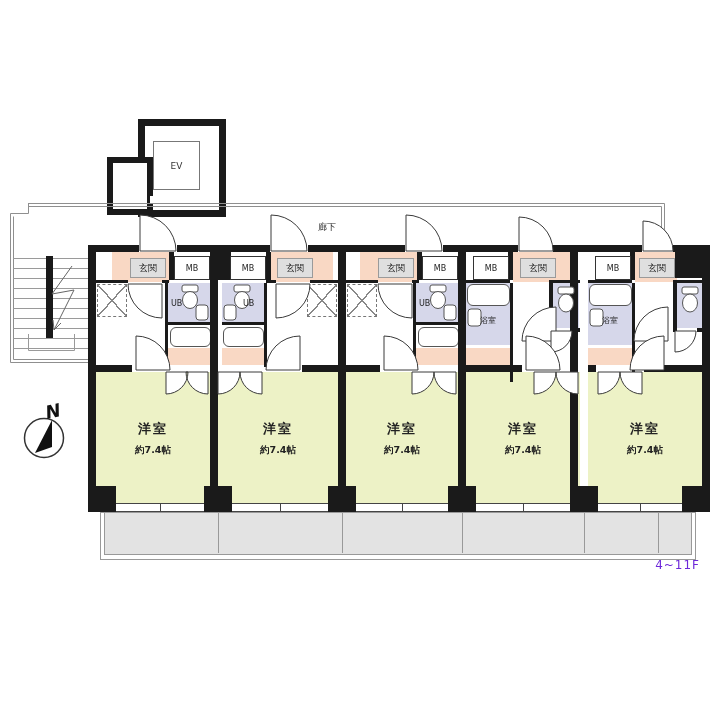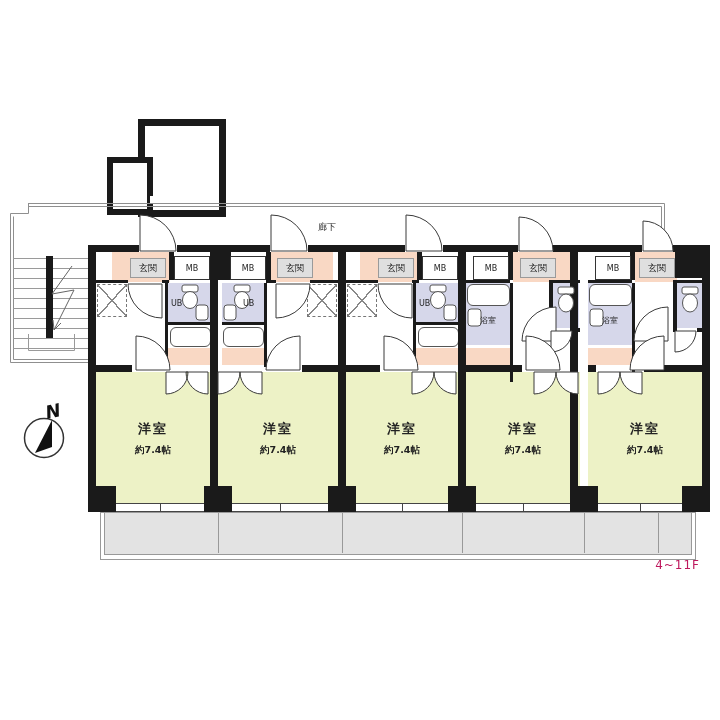--- a/index.html
+++ b/index.html
@@ -21,21 +21,21 @@
   .roomname{position:absolute;text-align:center;font-size:13px;font-weight:bold;color:#222;letter-spacing:2px;}
   .roomsize{position:absolute;text-align:center;font-size:9.5px;font-weight:bold;color:#222;}
   .wetlabel{position:absolute;font-size:8px;color:#222;}
   .balcony{position:absolute;background:#e3e3e3;border:1px solid #999;}
   .balband{position:absolute;border:1px solid #999;background:transparent;}
   .baldiv{position:absolute;width:1px;background:#999;}
   .evshaft{position:absolute;background:#fff;border:7px solid #1a1a1a;}
   .evinner{position:absolute;border:1px solid #777;display:flex;align-items:center;justify-content:center;font-size:9px;color:#333;}
   .evside{position:absolute;background:#fff;border:6px solid #1a1a1a;}
   .smalltext{position:absolute;font-size:9px;color:#222;}
-  .floorlabel{position:absolute;text-align:right;font-size:12px;letter-spacing:1px;color:#be185d;}
+  .floorlabel{position:absolute;text-align:right;font-size:12px;letter-spacing:1px;color:#6d28d9;}
   svg.overlay{position:absolute;left:0;top:0;z-index:40;pointer-events:none;}
   .toplabel{z-index:50;}
 </style>
 </head>
 <body>
 
 <div id="canvas">
 
   <div class="room" style="left:96px;top:372px;width:114px;height:131px"></div>
   <div class="room" style="left:218px;top:372px;width:120px;height:131px"></div>
@@ -149,20 +149,23 @@
 
   <div class="balcony" style="left:104px;top:512px;width:586px;height:41px"></div>
   <div class="balband" style="left:100px;top:512px;width:594px;height:46px"></div>
   <div class="baldiv" style="left:218px;top:512px;height:41px"></div>
   <div class="baldiv" style="left:342px;top:512px;height:41px"></div>
   <div class="baldiv" style="left:462px;top:512px;height:41px"></div>
   <div class="baldiv" style="left:584px;top:512px;height:41px"></div>
   <div class="baldiv" style="left:658px;top:512px;height:41px"></div>
 
   <div class="evshaft" style="left:138px;top:119px;width:74px;height:84px"></div>
+  <div class="evinner" style="left:153px;top:141px;width:45px;height:47px">
+    <span>EV</span>
+  </div>
   <div class="evside" style="left:107px;top:157px;width:34px;height:46px"></div>
   <div class="gap" style="left:150px;top:196px;width:16px;height:7px"></div>
 
   <div class="smalltext toplabel" style="left:318px;top:221px;width:40px;text-align:left">廊下</div>
 
   <div class="labelbox toplabel" style="left:130px;top:258px;width:34px;height:18px">
       <span>玄関</span>
     </div>
   <div class="labelbox toplabel" style="left:277px;top:258px;width:34px;height:18px">
       <span>玄関</span>

